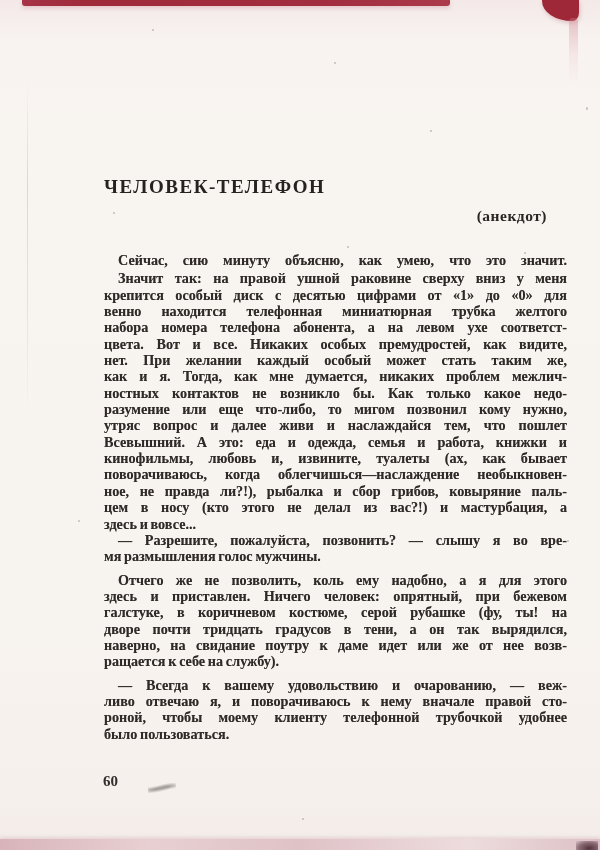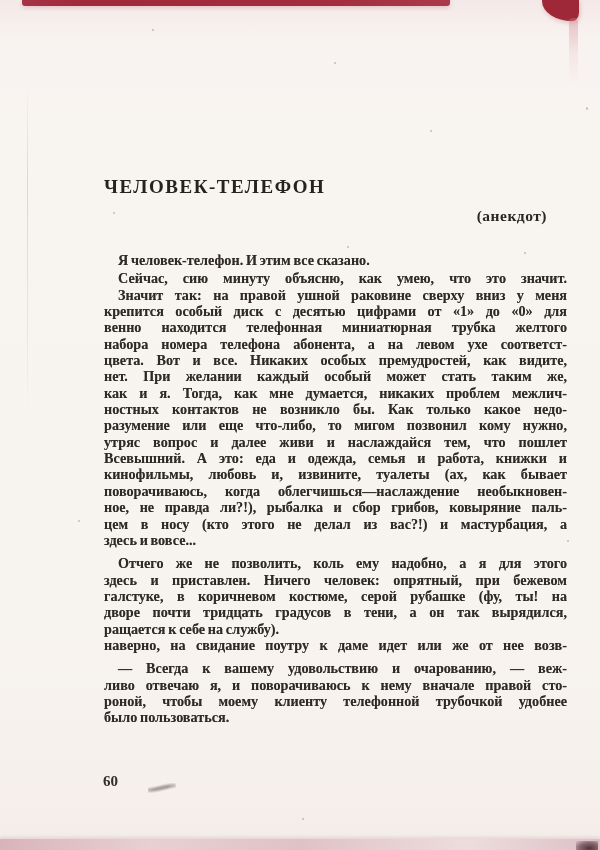--- a/index.html
+++ b/index.html
@@ -98,23 +98,20 @@
   <div class="edge-top"></div>
   <div class="corner-tr"></div>
   <div class="corner-tr-smear"></div>
   <div class="crease"></div>
 
   <div class="page-title">ЧЕЛОВЕК-ТЕЛЕФОН</div>
   <div class="page-subtitle">(анекдот)</div>
 
   <div class="text-block">
       <div class="para">
-        <div class="line first end">Я человек-телефон. И этим все сказано.</div>
-      </div>
-      <div class="para">
         <div class="line first">Сейчас, сию минуту объясню, как умею, что это значит.</div>
       </div>
       <div class="para">
         <div class="line first">Значит так: на правой ушной раковине сверху вниз у меня</div>
         <div class="line">крепится особый диск с десятью цифрами от «1» до «0» для</div>
         <div class="line">венно находится телефонная миниатюрная трубка желтого</div>
         <div class="line">набора номера телефона абонента, а на левом ухе соответст-</div>
         <div class="line">цвета. Вот и все. Никаких особых премудростей, как видите,</div>
         <div class="line">нет. При желании каждый особый может стать таким же,</div>
         <div class="line">как и я. Тогда, как мне думается, никаких проблем межлич-</div>
@@ -122,26 +119,30 @@
         <div class="line">разумение или еще что-либо, то мигом позвонил кому нужно,</div>
         <div class="line">утряс вопрос и далее живи и наслаждайся тем, что пошлет</div>
         <div class="line">Всевышний. А это: еда и одежда, семья и работа, книжки и</div>
         <div class="line">кинофильмы, любовь и, извините, туалеты (ах, как бывает</div>
         <div class="line">поворачиваюсь, когда облегчишься—наслаждение необыкновен-</div>
         <div class="line">ное, не правда ли?!), рыбалка и сбор грибов, ковыряние паль-</div>
         <div class="line">цем в носу (кто этого не делал из вас?!) и мастурбация, а</div>
         <div class="line end">здесь и вовсе...</div>
       </div>
       <div class="para">
+        <div class="line first">— Разрешите, пожалуйста, позвонить? — слышу я во вре-</div>
+        <div class="line end">мя размышления голос мужчины.</div>
+      </div>
+      <div class="para">
         <div class="line first">Отчего же не позволить, коль ему надобно, а я для этого</div>
         <div class="line">здесь и приставлен. Ничего человек: опрятный, при бежевом</div>
         <div class="line">галстуке, в коричневом костюме, серой рубашке (фу, ты! на</div>
         <div class="line">дворе почти тридцать градусов в тени, а он так вырядился,</div>
+        <div class="line">наверно, на свидание поутру к даме идет или же от нее возв-</div>
         <div class="line end">ращается к себе на службу).</div>
-        <div class="line">наверно, на свидание поутру к даме идет или же от нее возв-</div>
       </div>
       <div class="para">
         <div class="line first">— Всегда к вашему удовольствию и очарованию, — веж-</div>
         <div class="line">ливо отвечаю я, и поворачиваюсь к нему вначале правой сто-</div>
         <div class="line">роной, чтобы моему клиенту телефонной трубочкой удобнее</div>
         <div class="line end">было пользоваться.</div>
       </div>
     </div>
 
   <div class="page-number">60</div>

